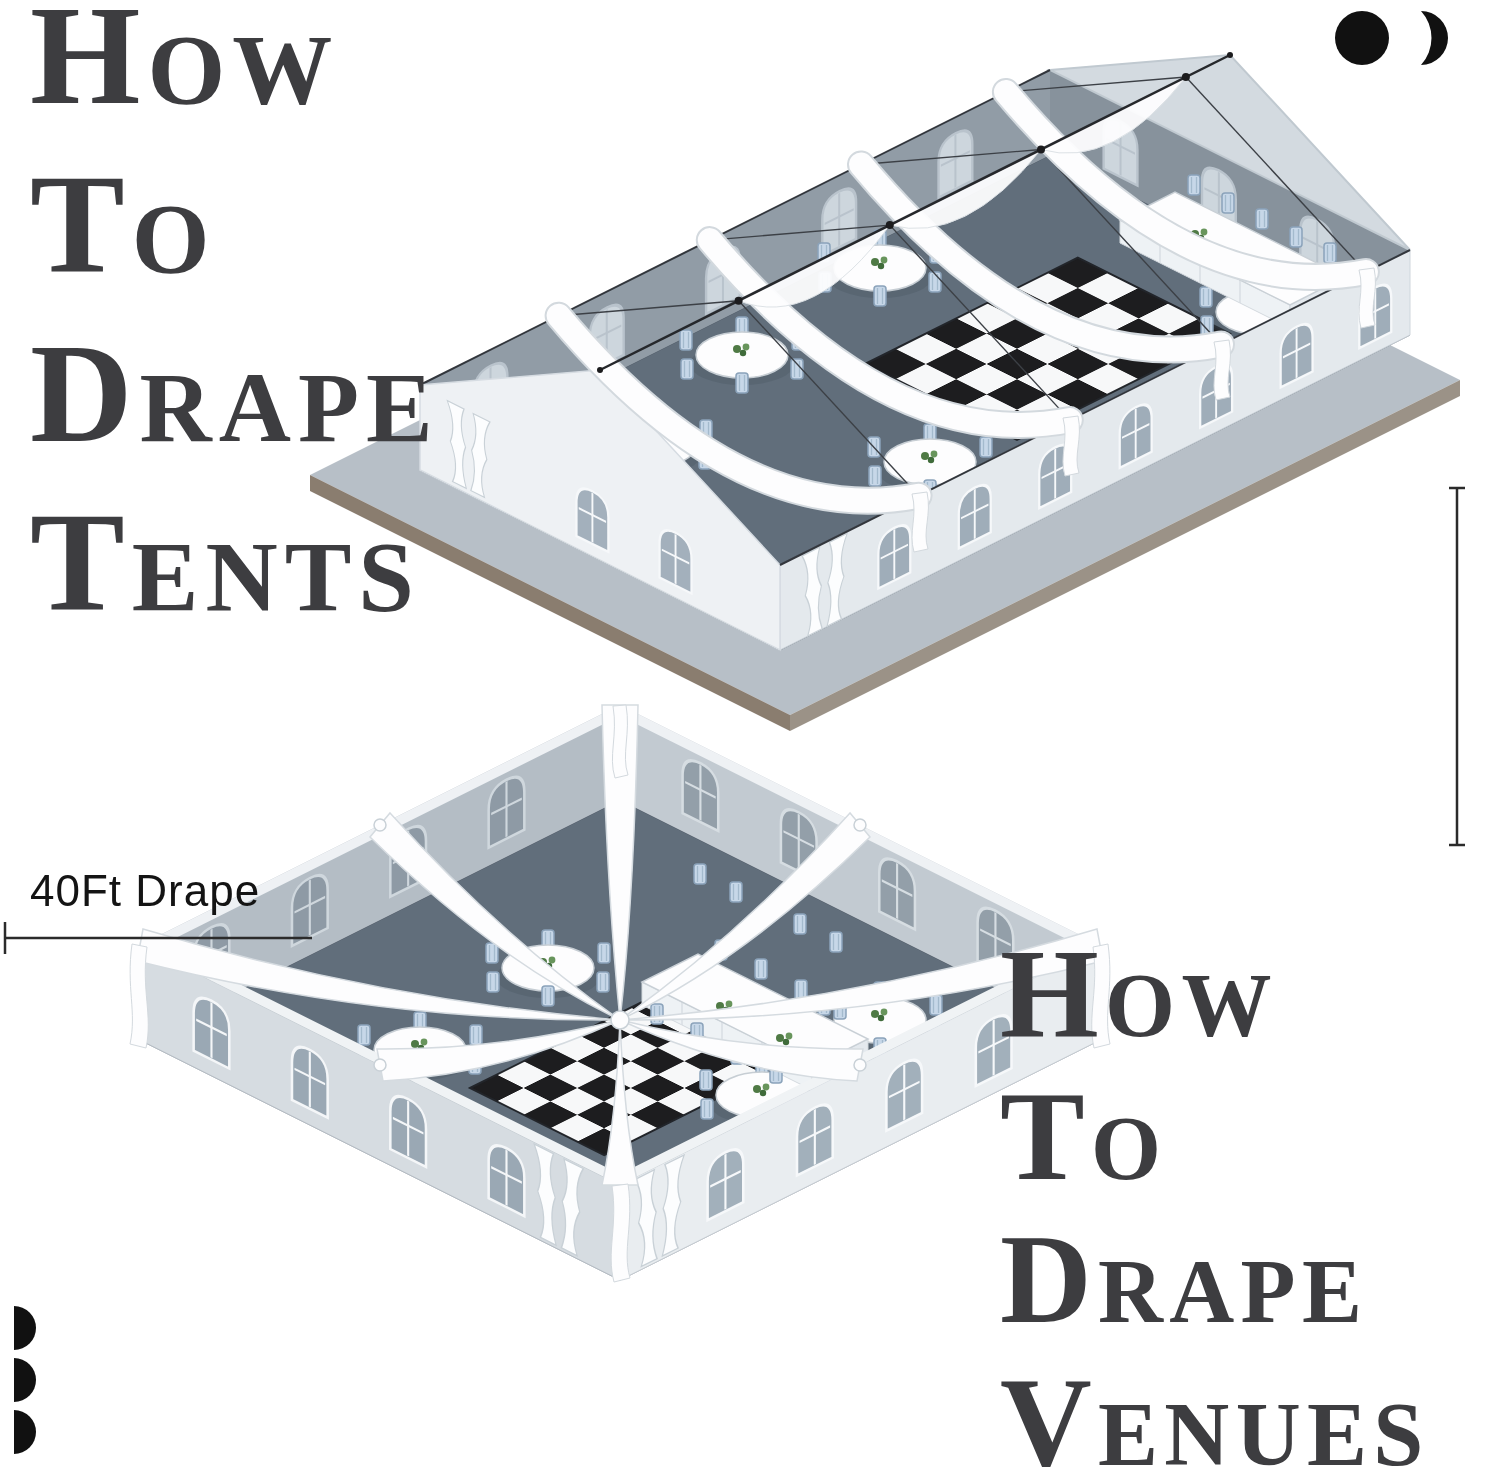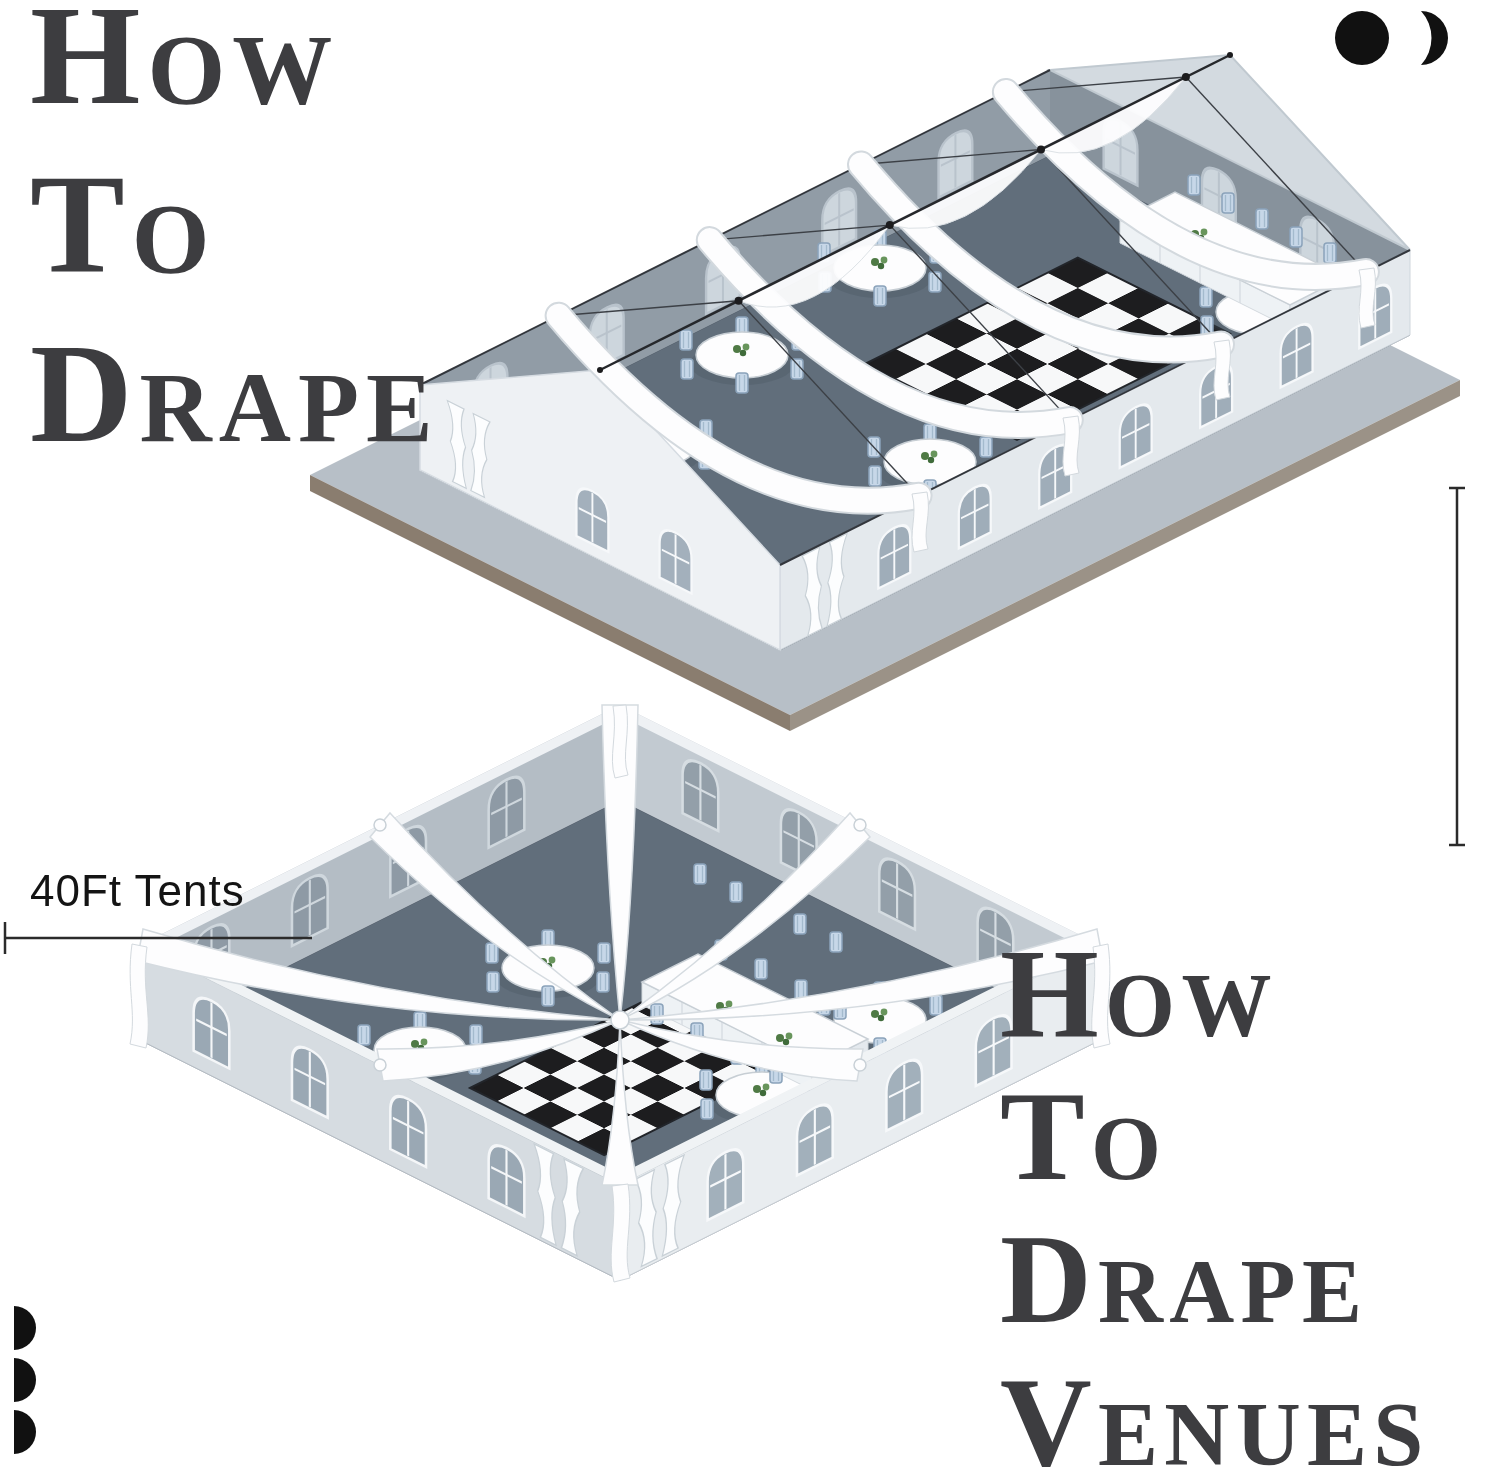--- a/index.html
+++ b/index.html
@@ -325,22 +325,23 @@
     <path d="M14 1306 a 22 22 0 0 1 0 44 Z"></path>
     <path d="M14 1358 a 22 22 0 0 1 0 44 Z"></path>
     <path d="M14 1410 a 22 22 0 0 1 0 44 Z"></path>
   </g>
 </svg>
 
 <div class="title title-top">
   <div class="ln">How</div>
   <div class="ln">to</div>
   <div class="ln">Drape</div>
+  <div class="ln">Tents</div>
 </div>
 
 <div class="title title-bottom">
   <div class="ln">How</div>
   <div class="ln">to</div>
   <div class="ln">Drape</div>
   <div class="ln">Venues</div>
 </div>
 
-<div class="dim-label">40Ft Tents</div>
+<div class="dim-label">40Ft Drape</div>
 
 </body></html>

